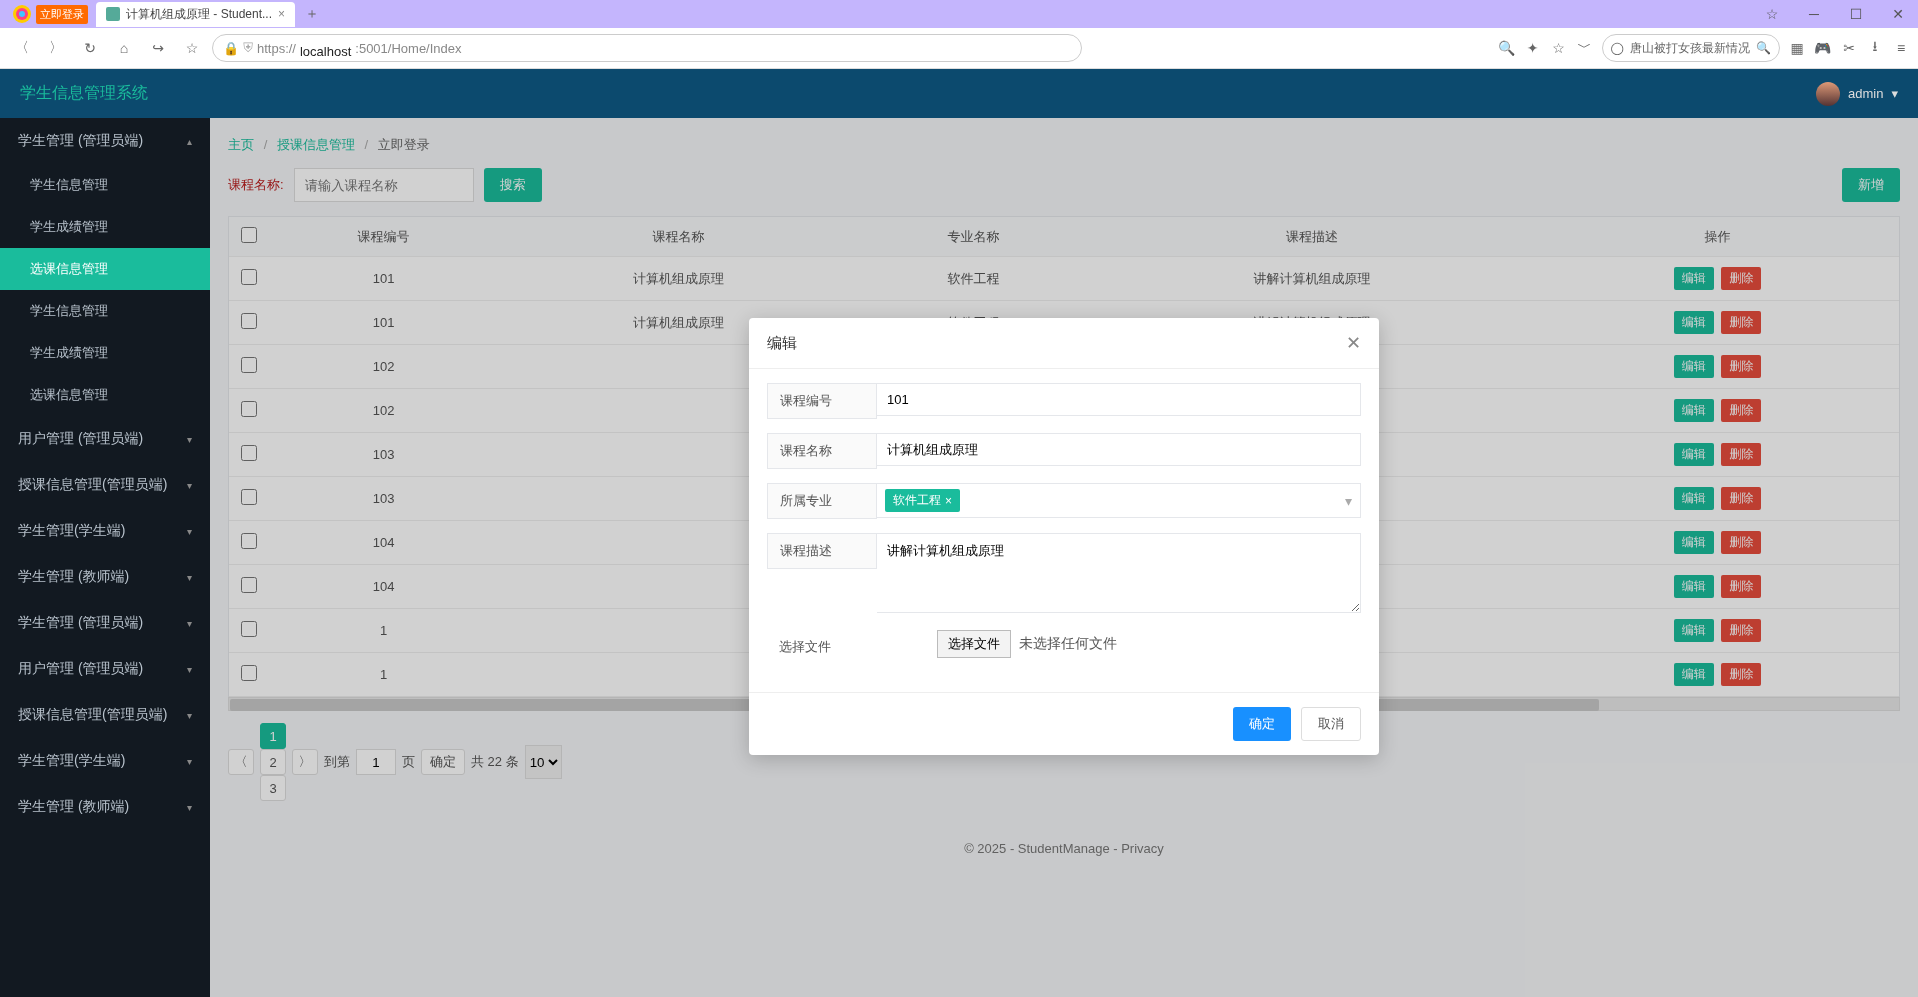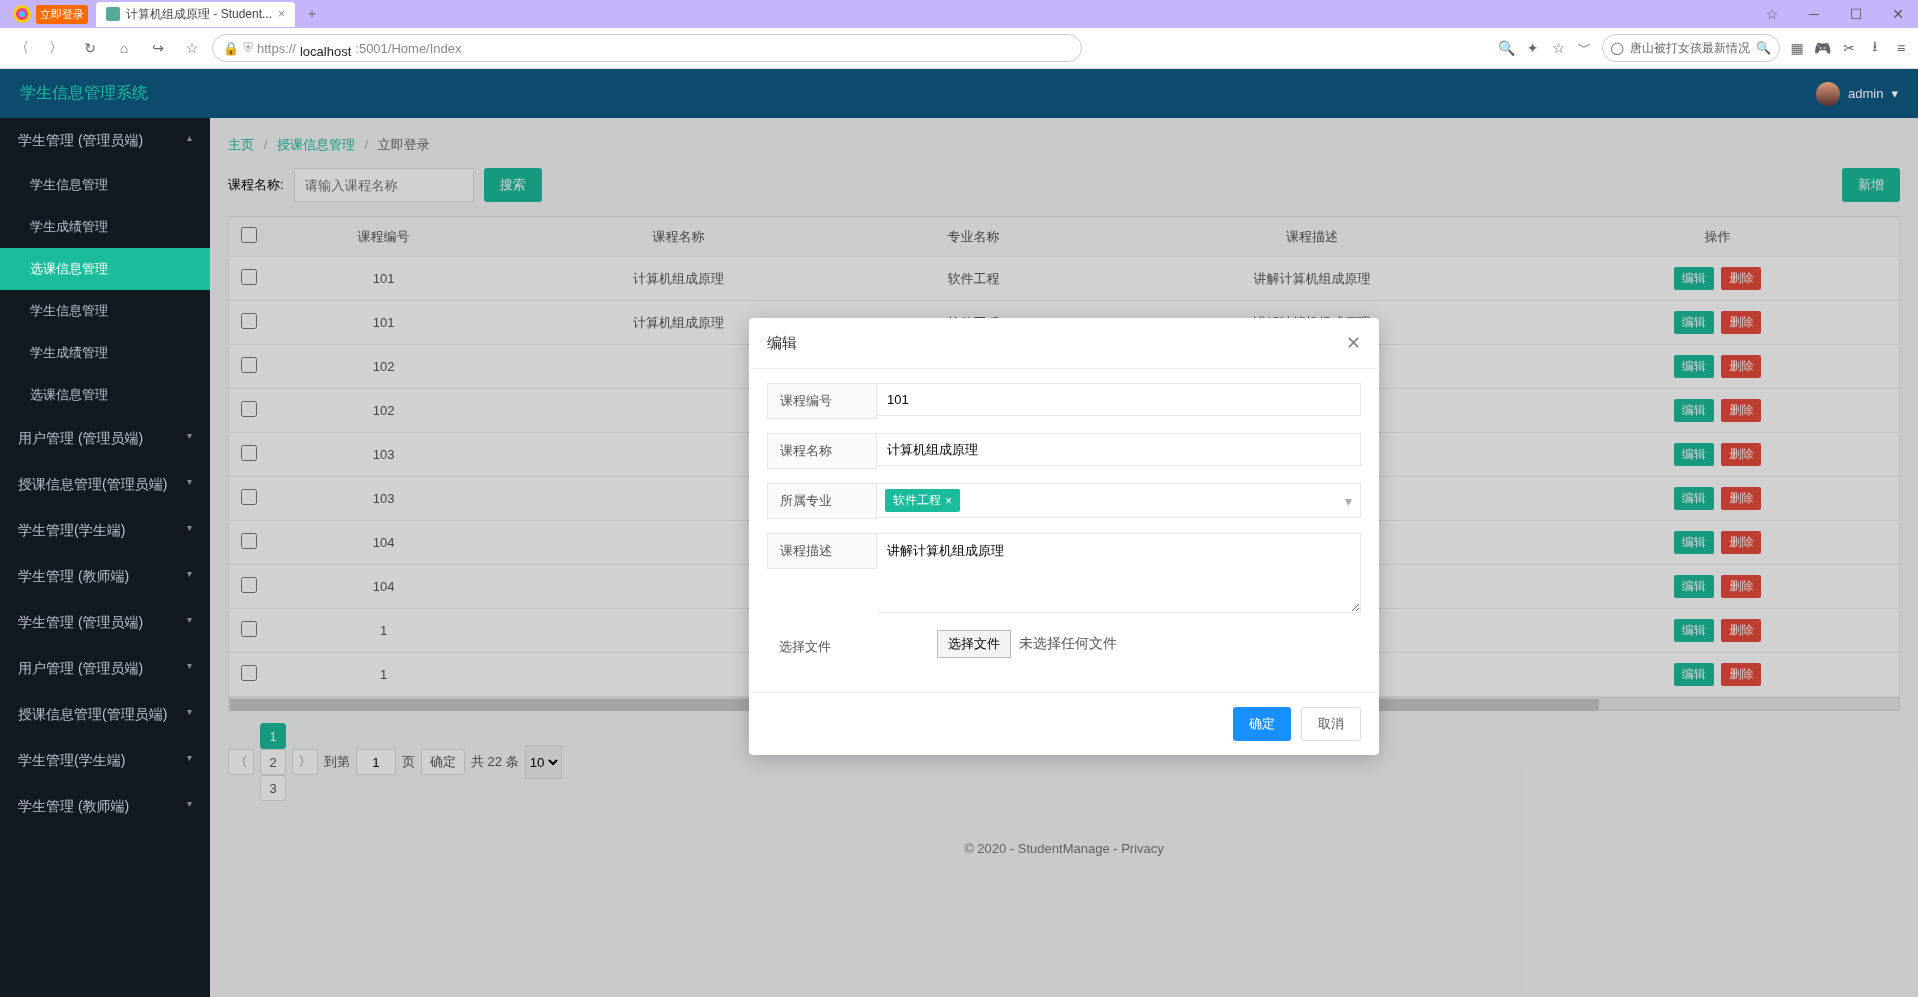--- a/index.html
+++ b/index.html
@@ -27,32 +27,32 @@
 
 
 .app { display: flex; flex-direction: column; height: calc(997px - 68px); }
 .app-header { height: 49px; background: #0c4a6e; display: flex; align-items: center; padding: 0 20px; color: #fff; }
 .brand { color: #1abc9c; font-size: 16px; }
 .user-area { margin-left: auto; display: flex; align-items: center; gap: 8px; color: #ddd; font-size: 13px; }
 .avatar { width: 24px; height: 24px; border-radius: 50%; background: linear-gradient(#d97,#533); }
 
 .app-body { flex: 1; display: flex; overflow: hidden; }
 .sidebar { width: 210px; background: #121921; color: #b8c2cc; overflow-y: auto; }
-.side-group { padding: 14px 18px; display: flex; align-items: flex-start; justify-content: space-between; cursor: pointer; font-size: 14px; }
+.side-group { padding: 14px 18px; display: flex; align-items: center; justify-content: space-between; cursor: pointer; font-size: 14px; }
 .side-item { padding: 12px 18px 12px 30px; cursor: pointer; font-size: 13px; }
 .side-item.active { background: #1abc9c; color: #fff; }
 .caret { font-size: 10px; color: #888; }
 
 .main { flex: 1; background: #f5f6f8; padding: 18px; overflow: hidden; position: relative; }
 .breadcrumb { font-size: 13px; color: #666; margin-bottom: 14px; }
 .breadcrumb span { color: #1abc9c; }
 .breadcrumb .sep { color: #aaa; margin: 0 6px; }
 
 .search-row { display: flex; align-items: center; gap: 10px; margin-bottom: 14px; }
-.search-row label { font-size: 13px; color: #000000; text-align: right; }
+.search-row label { font-size: 13px; color: #b91c1c; text-align: right; }
 .text-input { height: 34px; border: 1px solid #ddd; padding: 0 10px; width: 180px; }
 .btn { height: 34px; padding: 0 16px; border: none; cursor: pointer; border-radius: 3px; font-size: 13px; }
 .btn-teal { background: #1abc9c; color: #fff; }
 .btn-right { margin-left: auto; }
 
 .table-wrap { overflow-x: auto; border: 1px solid #e5e7eb; background: #fff; }
 table { width: 100%; border-collapse: collapse; min-width: 1300px; }
 th, td { border-bottom: 1px solid #eee; padding: 10px 8px; text-align: center; font-size: 13px; color: #555; }
 th { background: #f8f9fa; font-weight: 500; }
 .chk { width: 16px; height: 16px; }
@@ -366,21 +366,21 @@
           </span>
         <span class="pbtn">〉</span>
         <span>到第</span>
         <input value="1" style="">
         <span>页</span>
         <span class="pbtn" style="padding:0 8px;">确定</span>
         <span>共 22 条</span>
         <select><option>10</option></select>
       </div>
 
-      <div class="footer">© 2020 - StudentManage - Privacy</div>
+      <div class="footer">© 2025 - StudentManage - Privacy</div>
 
       <div class="modal-overlay">
         <div class="modal">
           <div class="modal-head">
             <h3>编辑</h3>
             <span class="modal-close">✕</span>
           </div>
           <div class="modal-body">
             <div class="form-row">
               <div class="form-label">课程编号</div>

